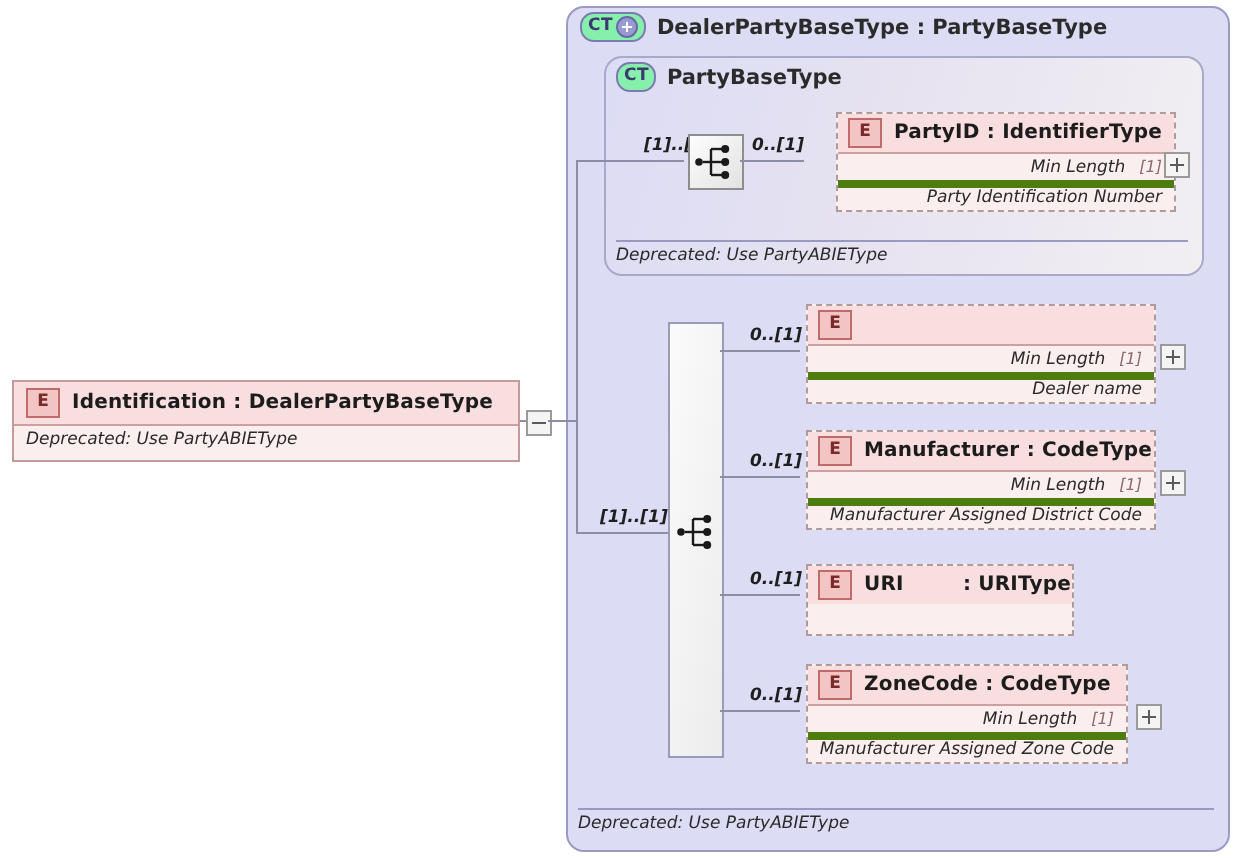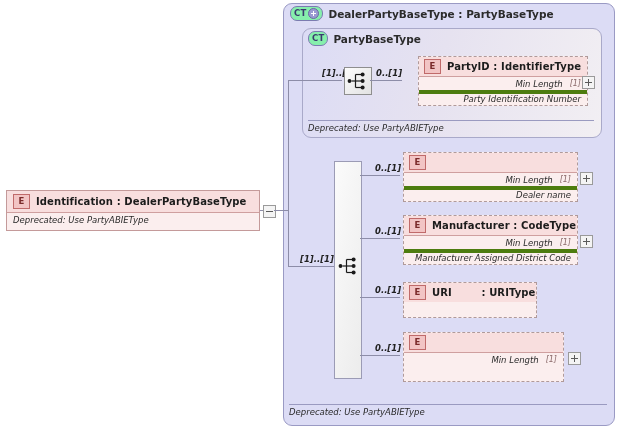--- a/index.html
+++ b/index.html
@@ -300,24 +300,30 @@
         <span>URI</span>
         <span style="display:inline-block;width:26px;"></span><span class="sep">:</span>
         <span>URIType</span>
       </span>
     </div>
   </div>
 
   <div class="elem" style="left:403px;top:332px;width:161px;height:50px;">
     <div class="elem-head">
       <span class="e-badge">E</span>
+      <span class="e-name">
+        <span>ZoneCode</span>
+        <span class="sep">:</span>
+        <span>CodeType</span>
+      </span>
     </div>
     <div class="elem-row">
       <span>Min Length</span>
       <span class="facet-val">[1]</span>
     </div>
+    <div class="elem-row anno">Manufacturer Assigned Zone Code</div>
   </div>
   <div class="expander plus" style="left:568px;top:352px;"></div>
 
   <div class="depr-rule" style="left:289px;top:404px;width:318px;"></div>
   <div class="depr" style="left:289px;top:407px;">Deprecated: Use PartyABIEType</div>
 
 </div>
 
 </body></html>

